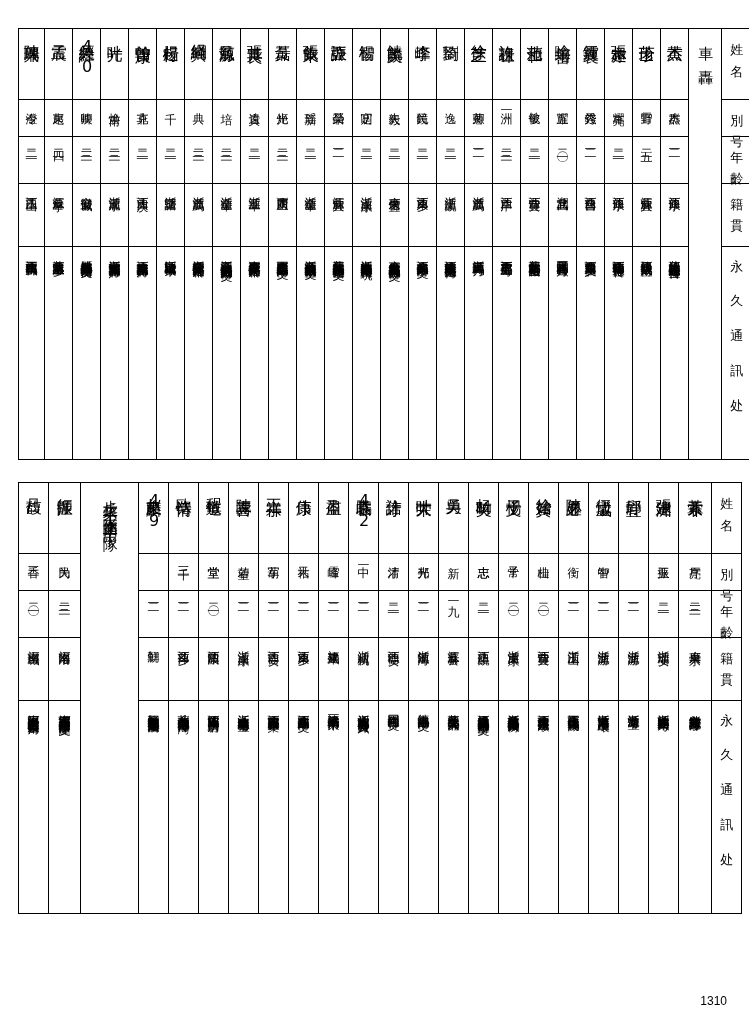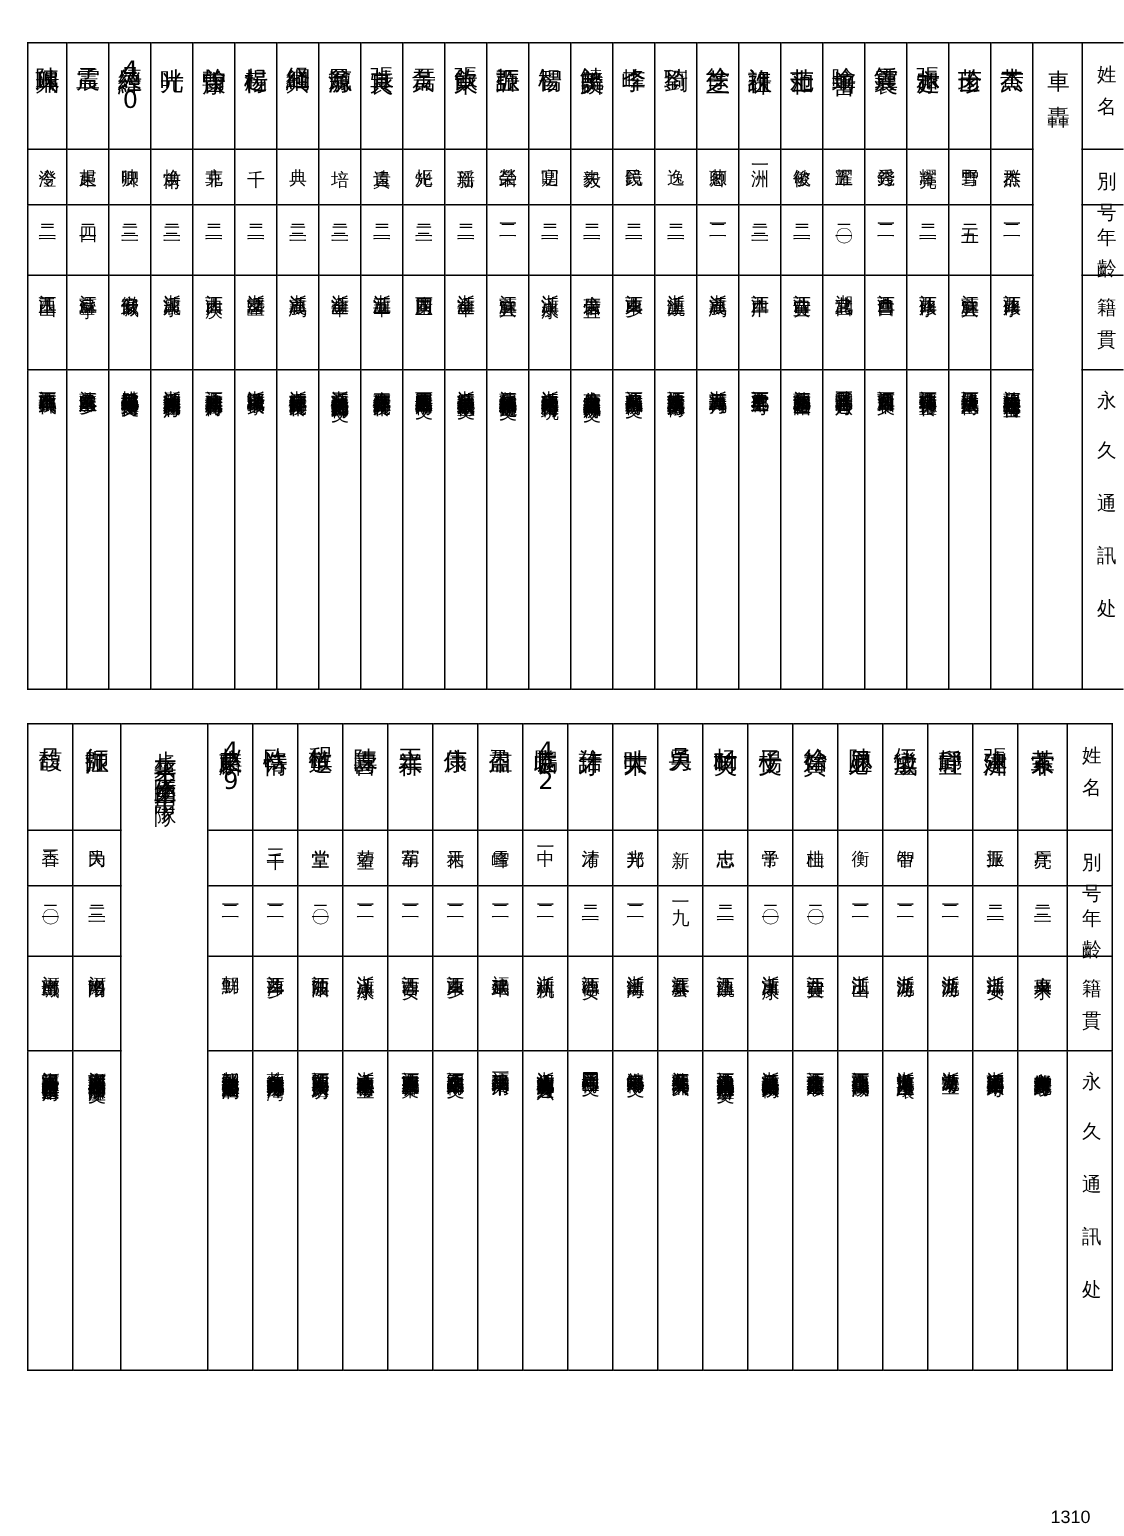--- a/index.html
+++ b/index.html
@@ -98,21 +98,21 @@
     font-size: 15px;
     letter-spacing: 3px;
     padding-top: 4px;
   }
   .spacer {
     height: 22px;
   }
   .page-number {
     position: absolute;
     right: 22px;
-    bottom: 6px;
+    bottom: 16px;
     font-size: 12px;
     font-family: "Liberation Sans", sans-serif;
   }
 </style>
 </head>
 <body>
 
 <div class="page">
 
   <table class="roster">

